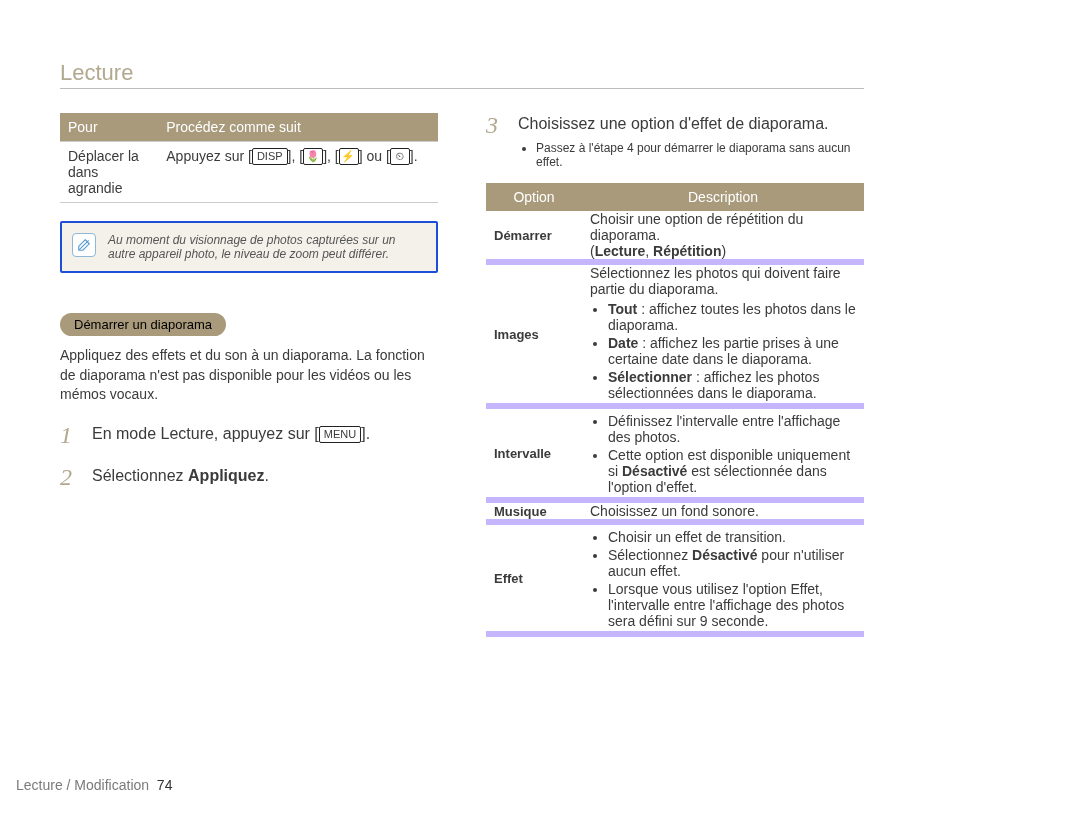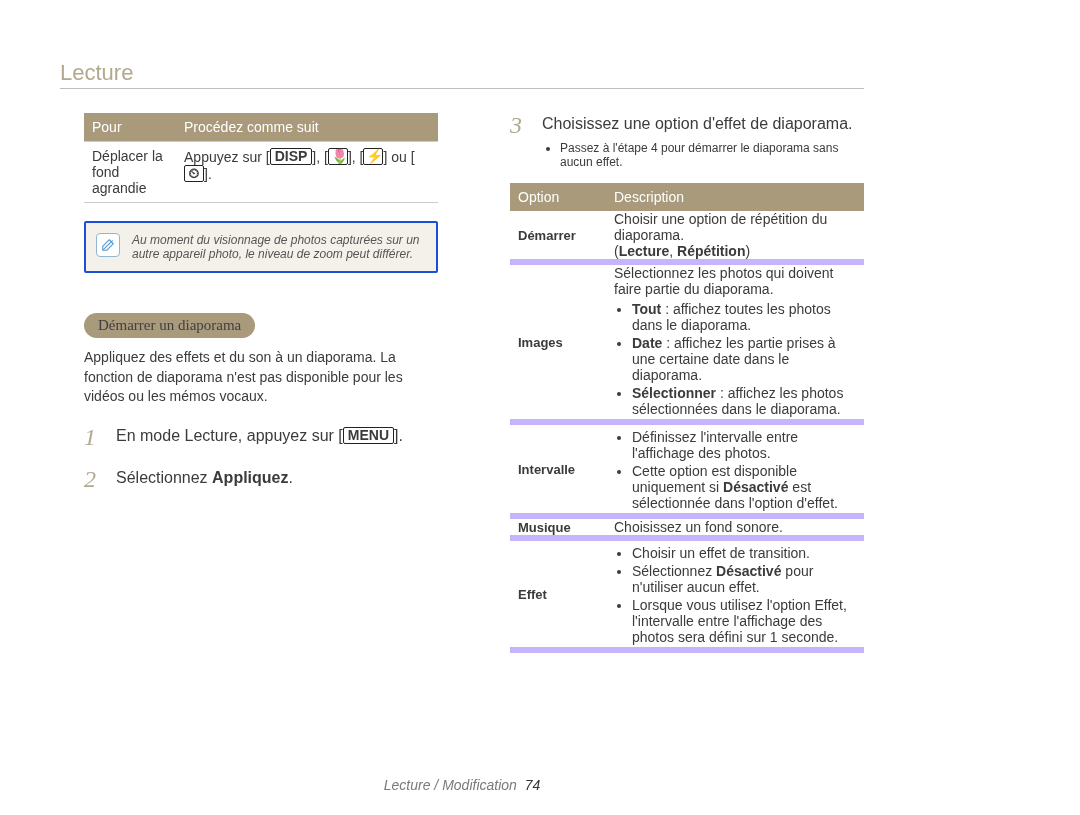--- a/index.html
+++ b/index.html
@@ -27,21 +27,21 @@
   }
   .title-rule {
     border: none;
     border-top: 1px solid #bdbdbd;
     margin: 0 0 24px 0;
   }
   .columns {
     display: flex;
     gap: 48px;
   }
-  .col { flex: 1 1 0; margin-left: 24px; }
+  .col { flex: 1 1 0; }
 
   table.grid {
     border-collapse: collapse;
     width: 100%;
     font-size: 14px;
   }
   table.grid th {
     background: #a89a7b;
     color: #fff;
     text-align: left;
@@ -54,23 +54,23 @@
     border-bottom: 1px solid #ccc;
     vertical-align: top;
   }
   table.grid tr td:first-child { width: 26%; }
 
   .kbd {
     display: inline-block;
     border: 1.5px solid #222;
     border-radius: 2px;
     padding: 0 4px;
-    font-size: 14px;
+    font-size: 11px;
     line-height: 15px;
-    font-weight: bold;
+    font-weight: normal;
     vertical-align: 1px;
     background: #fff;
   }
   .kbd.icon { width: 14px; text-align: center; padding: 0 2px; }
 
   .note-box {
     margin-top: 18px;
     background: #f4f1ea;
     border: 2px solid #1d4ed8;
     padding: 10px 12px 10px 46px;
@@ -87,26 +87,25 @@
     border: 1px solid #8fb8d6;
     border-radius: 4px;
     display: flex; align-items: center; justify-content: center;
     background: #fff;
   }
   .note-icon svg { width: 14px; height: 14px; }
 
   .pill {
     display: inline-block;
     background: #a89a7b;
-    color: #404040;
+    color: #000000;
     border-radius: 14px;
     padding: 4px 14px;
-    font-size: 15px;
+    font-size: 13px;
     margin-top: 40px;
-    font-family: Liberation Serif, serif;
   }
   .body-text { font-size: 14px; line-height: 1.4; margin-top: 10px; }
 
   .step {
     display: flex;
     align-items: flex-start;
     gap: 10px;
     margin-top: 18px;
     font-size: 16px;
   }
@@ -126,47 +125,45 @@
   .step-sub li { margin: 0; }
 
   table.opts {
     border-collapse: collapse;
     width: 100%;
     font-size: 14px;
   }
   table.opts th {
     background: #a89a7b;
     color: #fff;
-    text-align: left;
+    text-align: center;
     font-weight: normal;
     padding: 6px 8px;
   }
   table.opts td {
     padding: 0 8px;
     border-bottom: 6px solid #c4b5fd;
     vertical-align: middle;
   }
   table.opts td.optname {
     font-weight: bold;
     font-size: 13px;
     width: 80px;
     vertical-align: middle;
   }
   table.opts ul { margin: 4px 0 0 0; padding-left: 18px; }
   table.opts ul li { margin-bottom: 2px; }
 
   .footer {
     position: absolute;
     bottom: 22px;
-    left: 0;
+    left: 16px;
     width: 100%;
-    text-align: center;
     font-size: 14px;
     color: #7a7a7a;
-    font-style: italic;
   }
   .footer .pg { color: #333; }
 
   b.keyw { font-weight: bold; }
 </style>
 </head>
 <body>
 
 <div class="page">
   <div class="section-title">Lecture</div>
@@ -175,21 +172,21 @@
   <div class="columns">
 
     <div class="col">
       <table class="grid">
         <tbody>
             <tr>
           <th>Pour</th>
           <th>Procédez comme suit</th>
         </tr>
         <tr>
-          <td>Déplacer la fond agrandie</td>
+          <td>Déplacer la dans agrandie</td>
           <td>
             <span>Appuyez sur </span>[<span class="kbd">DISP</span>]<span>, </span>[<span class="kbd icon">🌷</span>]<span>, </span>[<span class="kbd icon">⚡</span>]<span> ou </span>[<span class="kbd icon">⏲</span>]<span>.</span>
           </td>
         </tr>
       </tbody>
         </table>
 
       <div class="note-box">
         <div class="note-icon">
           <svg viewBox="0 0 24 24">
@@ -265,21 +262,21 @@
         <tr>
           <td class="optname">Musique</td>
           <td>Choisissez un fond sonore.</td>
         </tr>
         <tr>
           <td class="optname">Effet</td>
           <td>
             <ul>
               <li>Choisir un effet de transition.</li>
               <li><span>Sélectionnez </span><b class="keyw">Désactivé</b><span> pour n'utiliser aucun effet.</span></li>
-              <li>Lorsque vous utilisez l'option Effet, l'intervalle entre l'affichage des photos sera défini sur 1 seconde.</li>
+              <li>Lorsque vous utilisez l'option Effet, l'intervalle entre l'affichage des photos sera défini sur 9 seconde.</li>
             </ul>
           </td>
         </tr>
       </tbody>
         </table>
     </div>
   </div>
 
   <div class="footer">
     <span>Lecture / Modification</span>&nbsp;&nbsp;<span class="pg">74</span>

